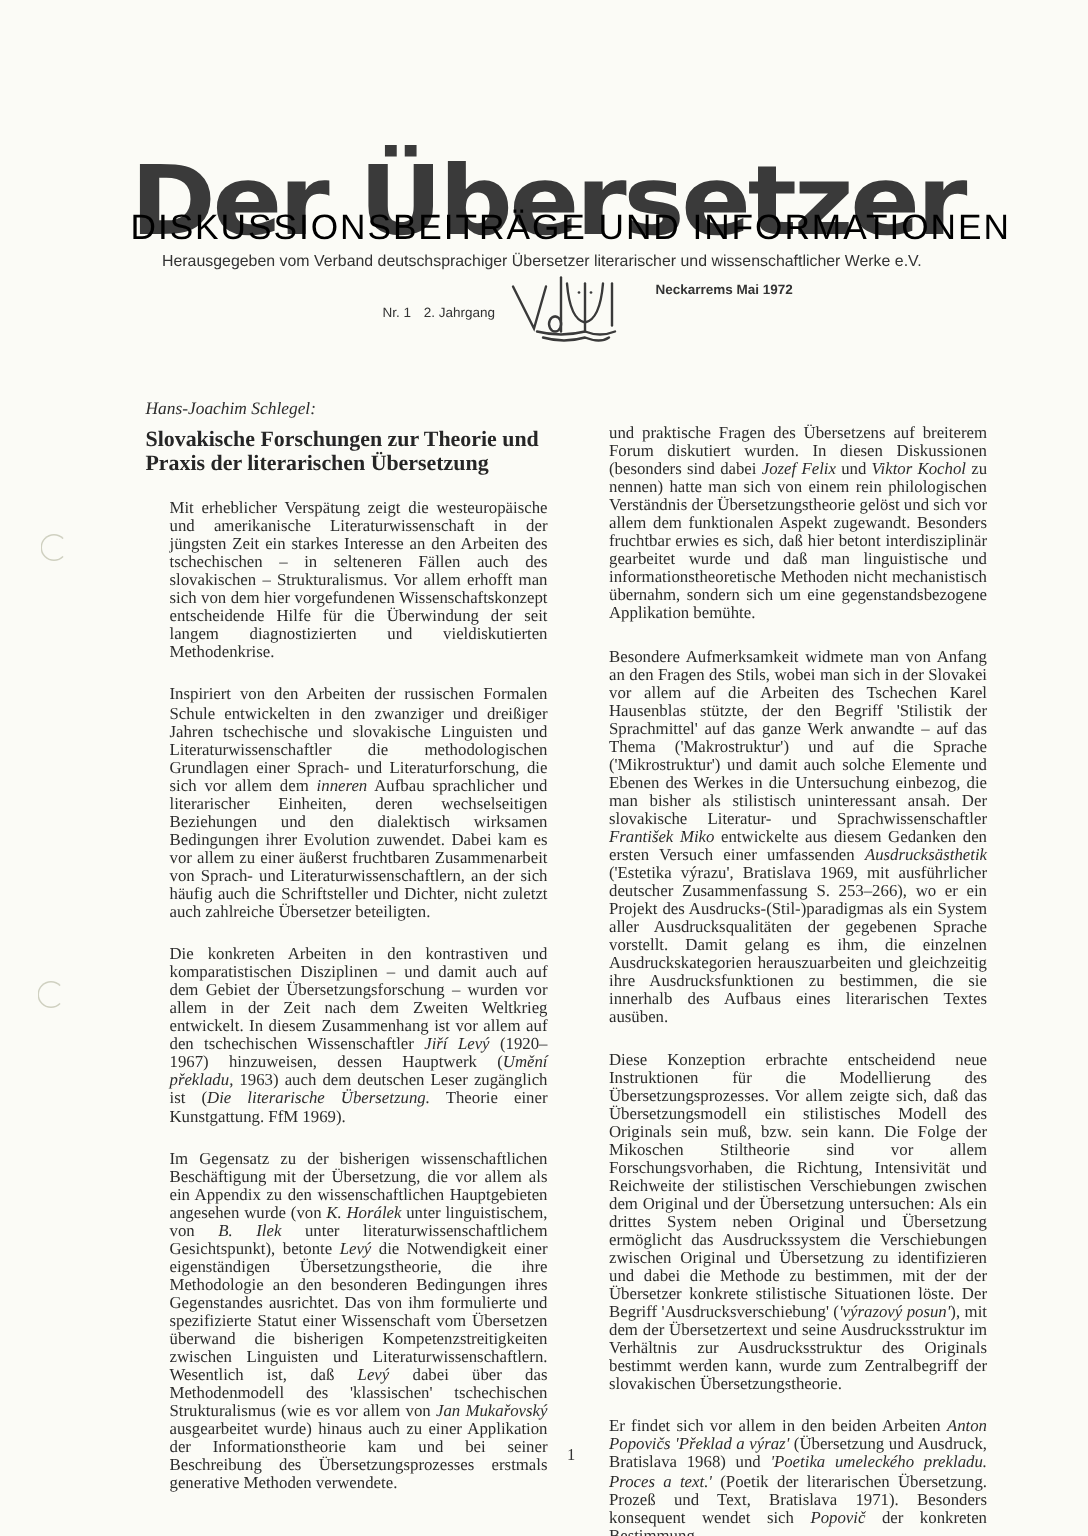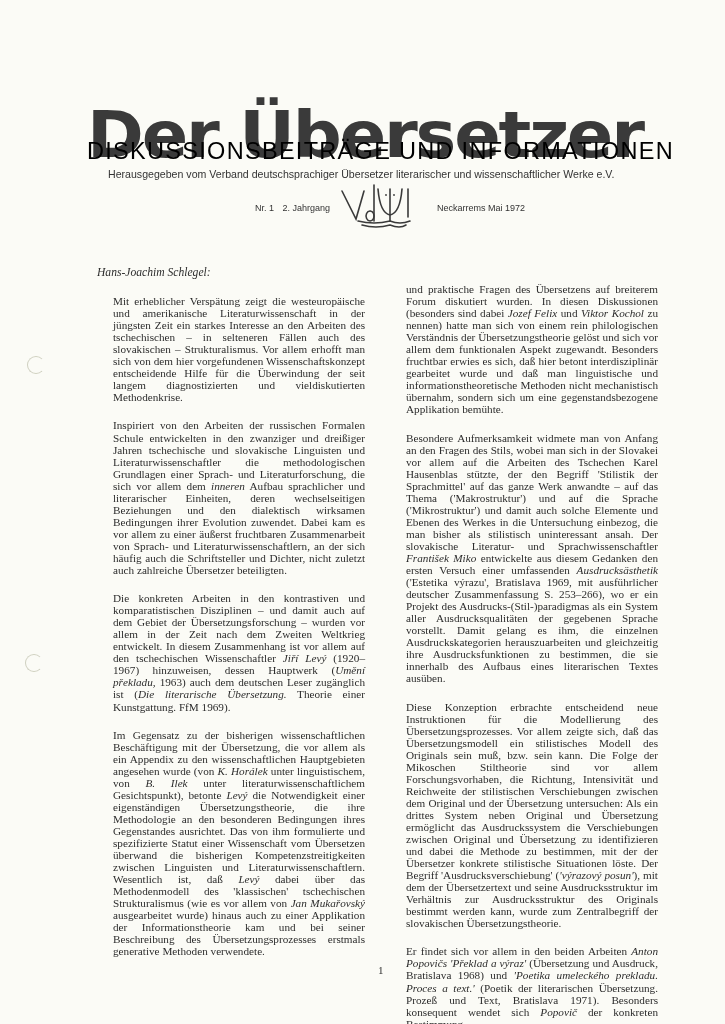--- a/index.html
+++ b/index.html
@@ -40,24 +40,25 @@
     padding-left: 20px;
   }
   .issue-left {
     position: absolute; left: 255px; top: 203px;
     font-family: "Liberation Sans", sans-serif;
     font-size: 9px; color: #333;
     white-space: nowrap;
   }
   .issue-left span + span { margin-left: 6px; }
   .issue-right {
-    position: absolute; left: 437px; top: 203px;
+    position: absolute; left: 437px; top: 188px;
     font-family: "Liberation Sans", sans-serif;
     font-size: 9px; color: #333;
     white-space: nowrap;
+    font-weight: bold;
   }
   .logo {
     position: absolute; left: 340px; top: 183px; width: 80px; height: 48px;
   }
   .column {
     position: absolute; top: 267px; width: 284px;
     font-family: "Liberation Serif", serif;
     font-size: 11.2px;
     line-height: 12.05px;
     color: #2c2c2c;
@@ -119,20 +120,21 @@
       <circle cx="46" cy="12" r="0.9"></circle>
       <circle cx="54" cy="12" r="0.9"></circle>
     </g>
   </svg>
 </div>
 
 <div class="issue-right">Neckarrems  Mai 1972</div>
 
 <div class="column col-left">
   <p class="author">Hans-Joachim Schlegel:</p>
+  <p class="title">Slovakische Forschungen zur Theorie und Praxis der literarischen Übersetzung</p>
 
   <p class="para">Mit erheblicher Verspätung zeigt die westeuropäische und amerikanische Literaturwissenschaft in der jüngsten Zeit ein starkes Interesse an den Arbeiten des tschechischen – in selteneren Fällen auch des slovakischen – Strukturalismus. Vor allem erhofft man sich von dem hier vorgefundenen Wissenschaftskonzept entscheidende Hilfe für die Überwindung der seit langem diagnostizierten und vieldiskutierten Methodenkrise.</p>
 
   <p class="para"><span>Inspiriert von den Arbeiten der russischen Formalen Schule entwickelten in den zwanziger und dreißiger Jahren tschechische und slovakische Linguisten und Literaturwissenschaftler die methodologischen Grundlagen einer Sprach- und Literaturforschung, die sich vor allem dem </span><i>inneren</i><span> Aufbau sprachlicher und literarischer Einheiten, deren wechselseitigen Beziehungen und den dialektisch wirksamen Bedingungen ihrer Evolution zuwendet. Dabei kam es vor allem zu einer äußerst fruchtbaren Zusammenarbeit von Sprach- und Literaturwissenschaftlern, an der sich häufig auch die Schriftsteller und Dichter, nicht zuletzt auch zahlreiche Übersetzer beteiligten.</span></p>
 
   <p class="para"><span>Die konkreten Arbeiten in den kontrastiven und komparatistischen Disziplinen – und damit auch auf dem Gebiet der Übersetzungsforschung – wurden vor allem in der Zeit nach dem Zweiten Weltkrieg entwickelt. In diesem Zusammenhang ist vor allem auf den tschechischen Wissenschaftler </span><i>Jiří Levý</i><span> (1920–1967) hinzuweisen, dessen Hauptwerk (</span><i>Umění překladu,</i><span> 1963) auch dem deutschen Leser zugänglich ist (</span><i>Die literarische Übersetzung.</i><span> Theorie einer Kunstgattung. FfM 1969).</span></p>
 
   <p class="para"><span>Im Gegensatz zu der bisherigen wissenschaftlichen Beschäftigung mit der Übersetzung, die vor allem als ein Appendix zu den wissenschaftlichen Hauptgebieten angesehen wurde (von </span><i>K. Horálek</i><span> unter linguistischem, von </span><i>B. Ilek</i><span> unter literaturwissenschaftlichem Gesichtspunkt), betonte </span><i>Levý</i><span> die Notwendigkeit einer eigenständigen Übersetzungstheorie, die ihre Methodologie an den besonderen Bedingungen ihres Gegenstandes ausrichtet. Das von ihm formulierte und spezifizierte Statut einer Wissenschaft vom Übersetzen überwand die bisherigen Kompetenzstreitigkeiten zwischen Linguisten und Literaturwissenschaftlern. Wesentlich ist, daß </span><i>Levý</i><span> dabei über das Methodenmodell des 'klassischen' tschechischen Strukturalismus (wie es vor allem von </span><i>Jan Mukařovský</i><span> ausgearbeitet wurde) hinaus auch zu einer Applikation der Informationstheorie kam und bei seiner Beschreibung des Übersetzungsprozesses erstmals generative Methoden verwendete.</span></p>
 
 </div>

